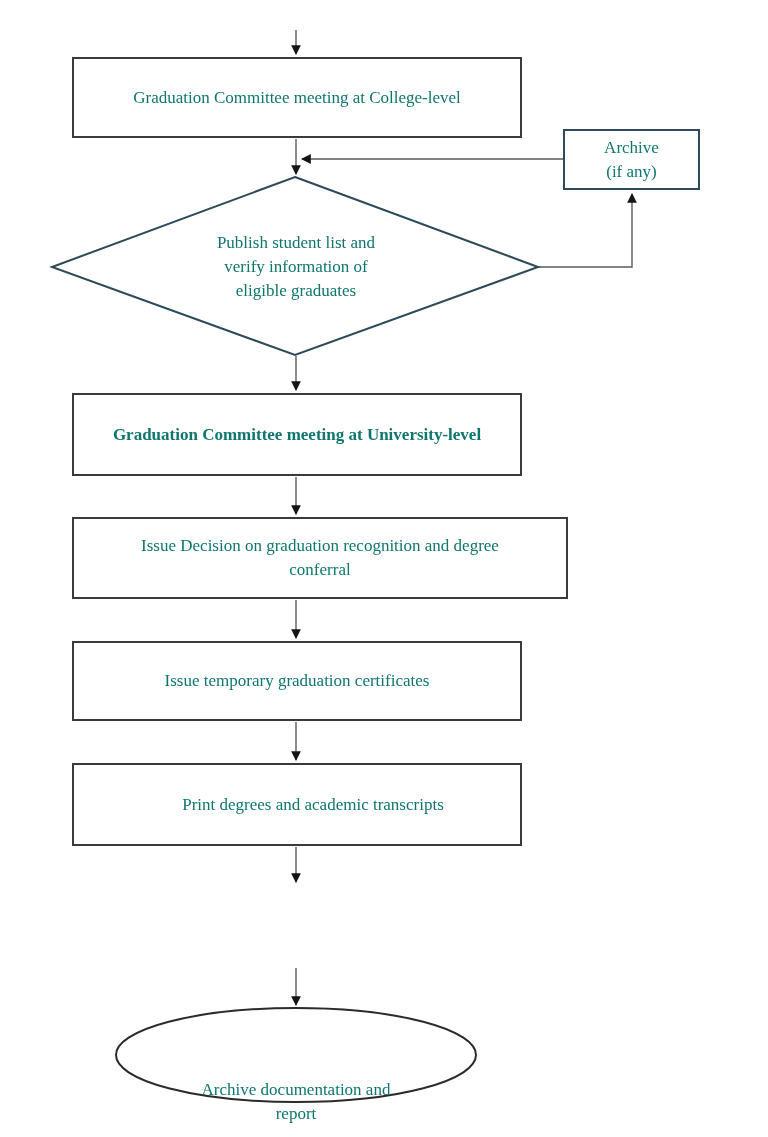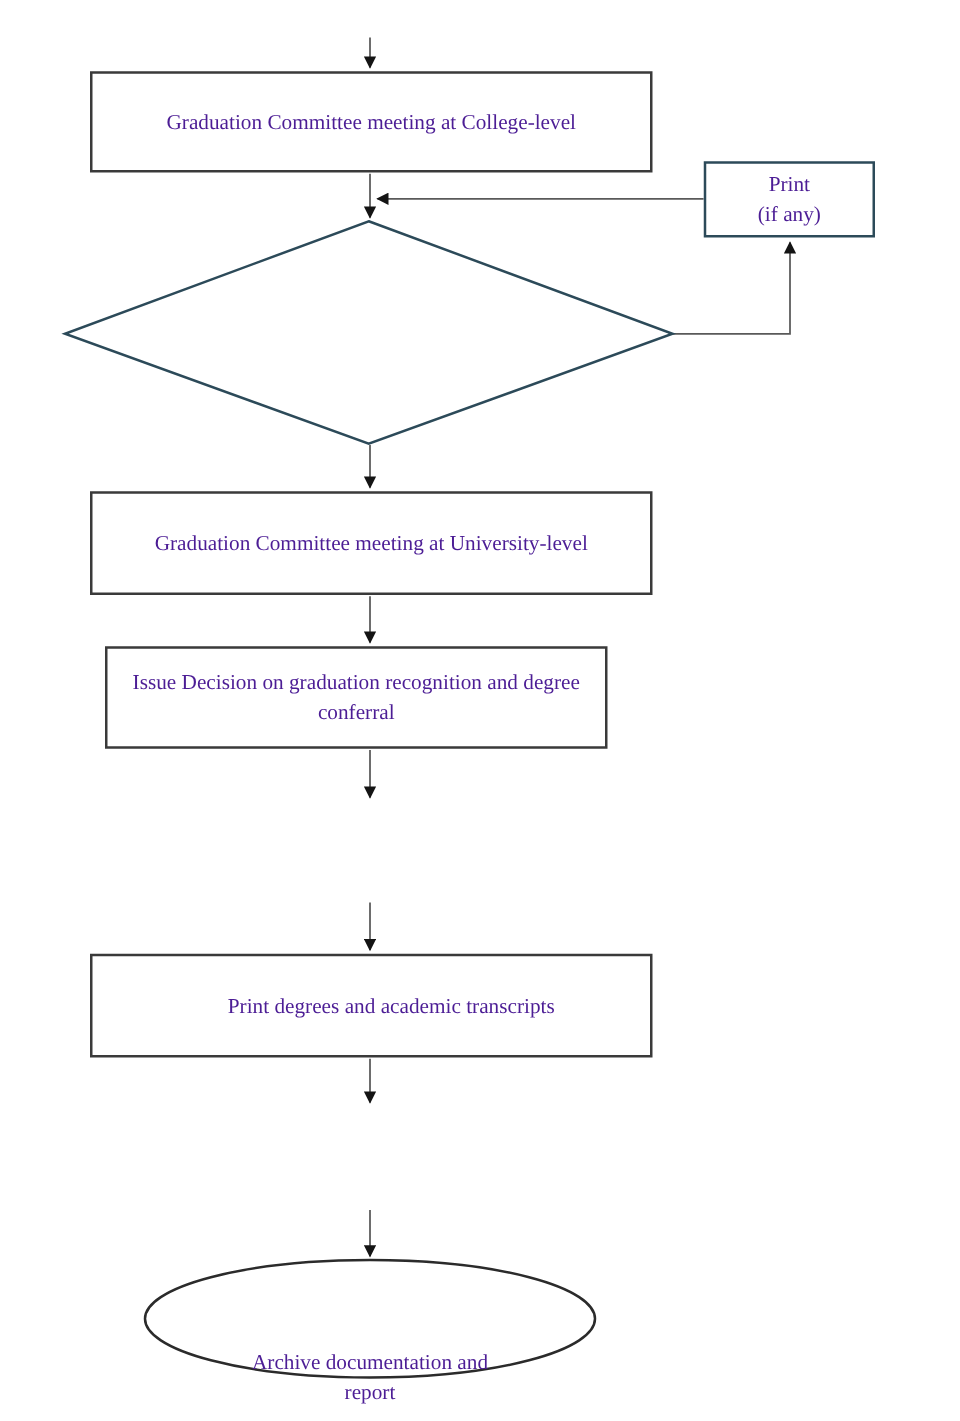--- a/index.html
+++ b/index.html
@@ -6,21 +6,21 @@
     margin: 0;
     padding: 0;
     background: #ffffff;
   }
   .canvas {
     position: relative;
     width: 768px;
     height: 1137px;
     background: #ffffff;
     font-family: "Liberation Serif", "DejaVu Serif", serif;
-    color: #4c1d95;
+    color: #0f766e;
     overflow: hidden;
   }
   .svg-layer {
     position: absolute;
     left: 0;
     top: 0;
     width: 768px;
     height: 1137px;
   }
   .node {
@@ -45,21 +45,21 @@
     text-align: center;
     font-size: 17px;
     line-height: 24px;
     white-space: pre-line;
     pointer-events: none;
   }
   
   .n-college   { left: 72px;  top: 57px;  width: 450px; height: 81px; }
   .n-adjust    { left: 563px; top: 129px; width: 137px; height: 61px; }
   .n-university{ left: 72px;  top: 393px; width: 450px; height: 83px; }
-  .n-decision  { left: 84px;  top: 517px; width: 402px; height: 82px; }
+  .n-decision  { left: 72px;  top: 517px; width: 496px; height: 82px; }
   .n-tempcert  { left: 72px;  top: 641px; width: 450px; height: 80px; }
   .n-print     { left: 72px;  top: 763px; width: 450px; height: 83px; }
   .n-handover  { left: 72px;  top: 885px; width: 450px; height: 82px; }
   .l-diamond   { left: 176px; top: 222px; width: 240px; height: 90px; }
   .l-ellipse   { left: 146px; top: 1060px; width: 300px; height: 83px; }
 </style>
 </head>
 <body>
 
 <div class="canvas">
@@ -84,29 +84,33 @@
       <line x1="296" y1="968" x2="296" y2="1005" marker-end="url(#arw)"></line>
     </g>
 
     <polygon points="295,177 538,267 295,355 52,267" stroke-width="2" fill="#ffffff" stroke="#2c4a59"></polygon>
 
     <ellipse cx="296" cy="1055" rx="180" ry="47" stroke-width="2" fill="#ffffff" stroke="#2b2b2b"></ellipse>
   </svg>
 
   <div class="node n-college" style="border-color: rgb(58, 58, 58);">Graduation Committee meeting at College-level</div>
 
-  <div class="node n-adjust" style="border-color: rgb(44, 74, 89);">Print
+  <div class="node n-adjust" style="border-color: rgb(44, 74, 89);">Archive
 (if any)</div>
 
-  <div class="node n-university" style="border-color: rgb(58, 58, 58);">Graduation Committee meeting at University-level</div>
+  <div class="node n-university" style="border-color: rgb(58, 58, 58); font-weight: bold;">Graduation Committee meeting at University-level</div>
 
   <div class="node n-decision" style="border-color: rgb(58, 58, 58);">Issue Decision on graduation recognition and degree
 conferral</div>
 
+  <div class="node n-tempcert" style="border-color: rgb(58, 58, 58);">Issue temporary graduation certificates</div>
 
   <div class="node n-print" style="border-color: rgb(58, 58, 58); padding-left: 44px;">Print degrees and academic transcripts</div>
 
 
+  <div class="label-overlay l-diamond">Publish student list and
+verify information of
+eligible graduates</div>
 
   <div class="label-overlay l-ellipse">Archive documentation and
 report</div>
 
 </div>
 
 </body></html>

